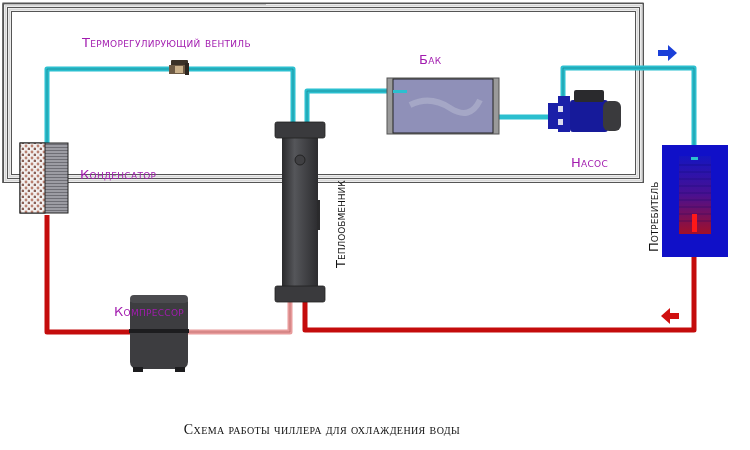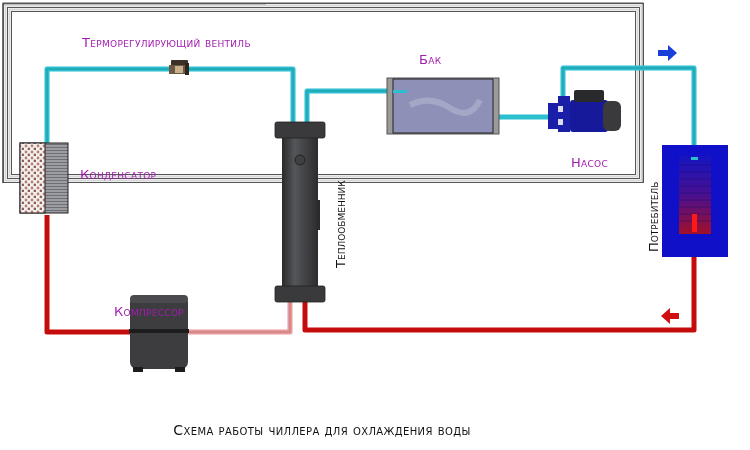--- a/index.html
+++ b/index.html
@@ -1,20 +1,20 @@
 <!DOCTYPE html>
 <html><head>
 <meta charset="utf-8">
 <style>
   html,body{margin:0;padding:0;background:#fff;}
   body{width:750px;height:450px;position:relative;overflow:hidden;font-family:"DejaVu Sans","Liberation Sans",sans-serif;}
   svg{position:absolute;left:0;top:0;}
   .lbl{position:absolute;color:#a21caf;font-size:13px;font-variant:small-caps;letter-spacing:0.3px;white-space:nowrap;}
   .vlbl{position:absolute;color:#111;font-size:13px;font-variant:small-caps;white-space:nowrap;transform:rotate(-90deg);transform-origin:left top;}
-  .caption{position:absolute;left:0;width:644px;top:422px;text-align:center;font-size:14px;font-variant:small-caps;color:#111;letter-spacing:0.4px;}
+  .caption{position:absolute;left:0;width:644px;top:422px;text-align:center;font-size:14px;font-variant:small-caps;color:#111;letter-spacing:0.4px;font-family:Liberation Serif, serif;}
 </style>
 </head>
 <body>
 
 <svg width="750" height="450" viewBox="0 0 750 450">
 
   <g fill="none">
     <rect x="3" y="4" width="263" height="178" stroke="none"></rect>
     <path d="M3 183 V4 H266" stroke="#555" stroke-width="1.2"></path>
     <rect x="3.5" y="4.5" width="263" height="178" stroke="none"></rect>

